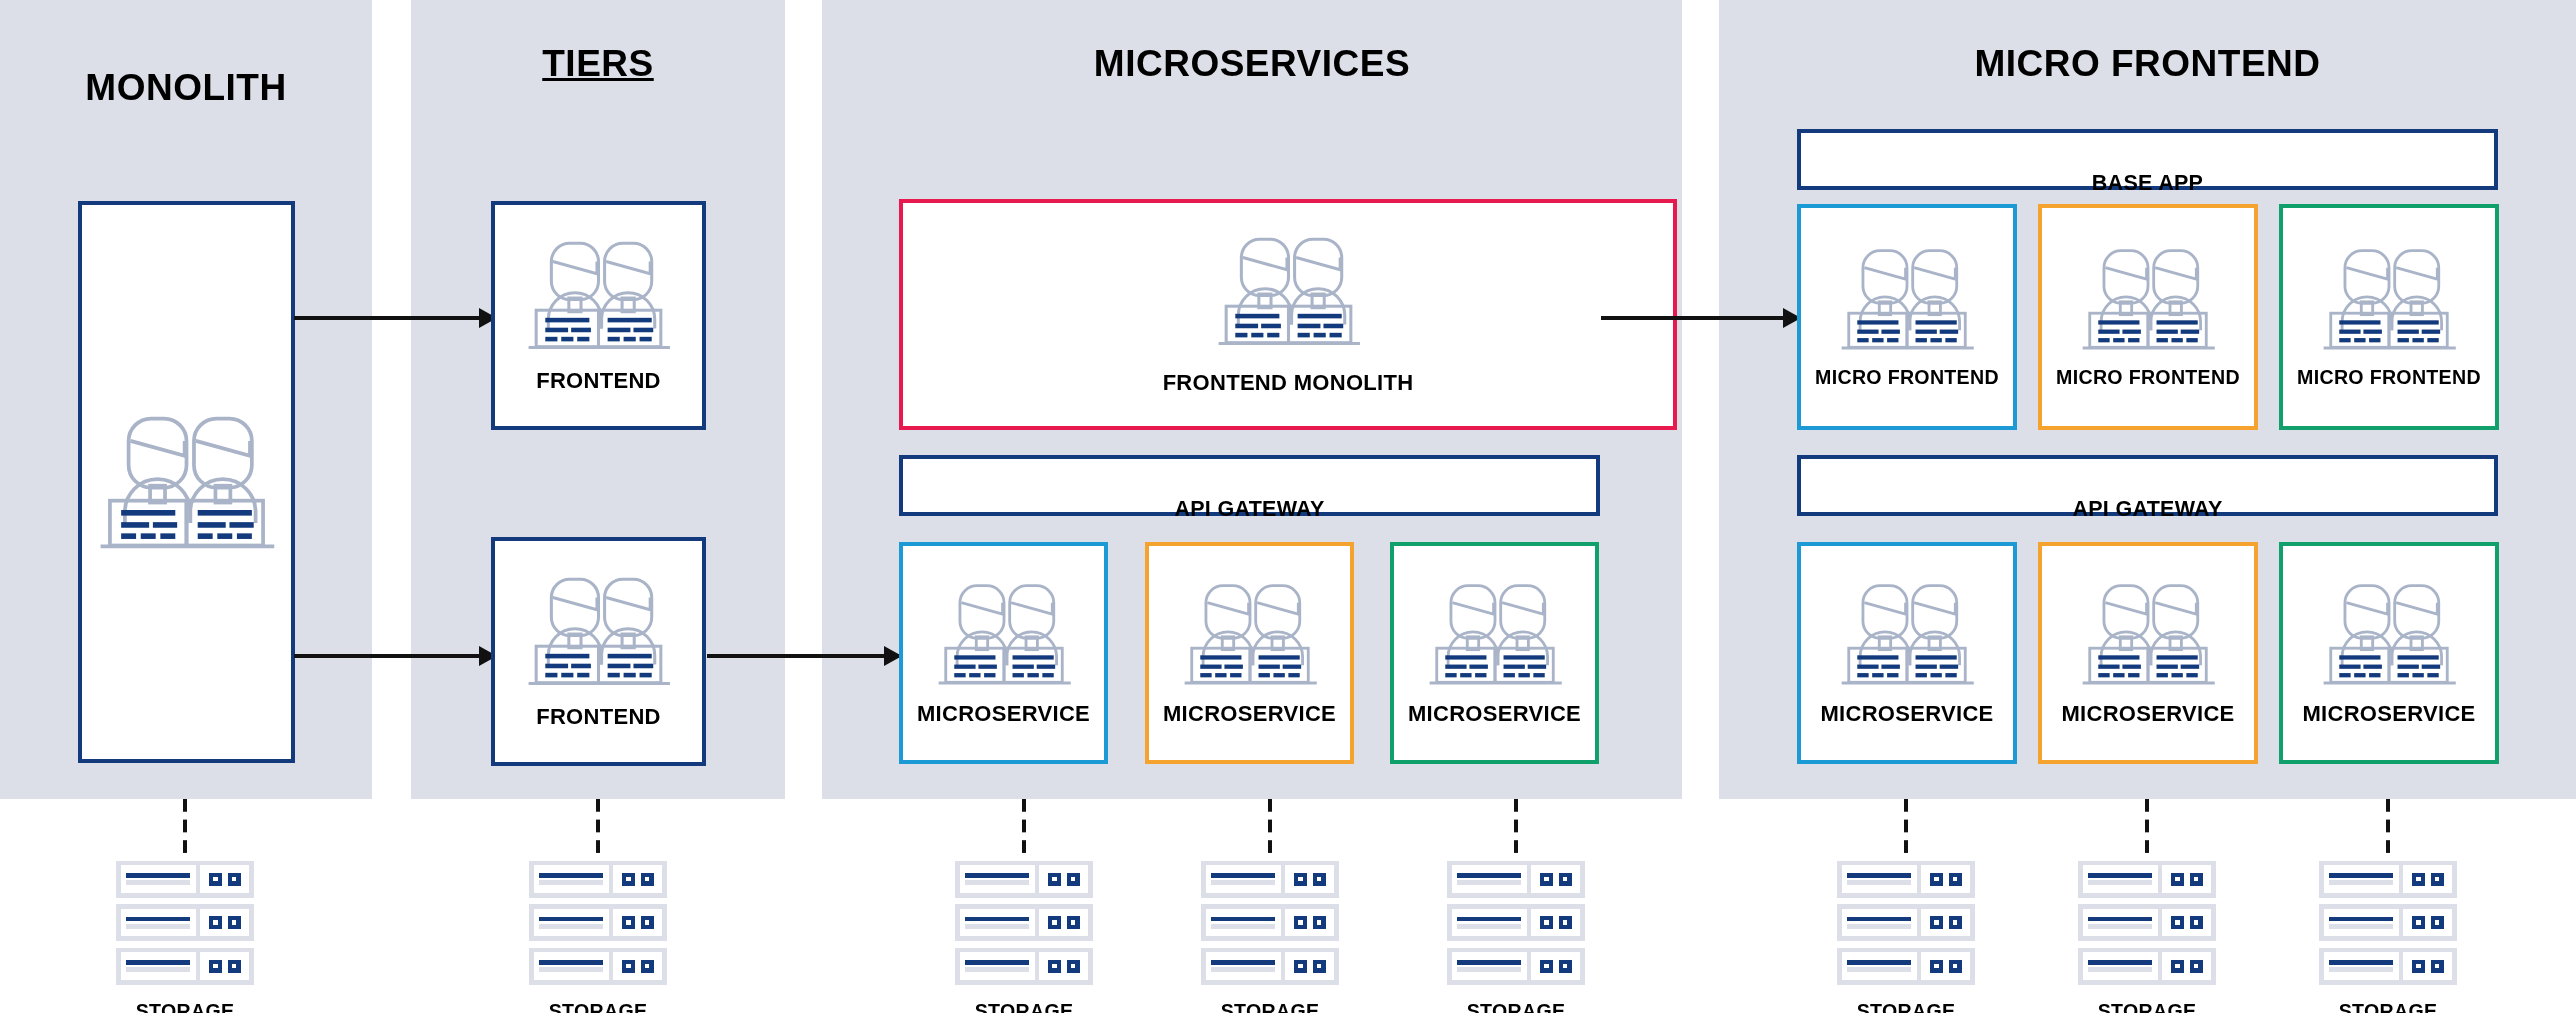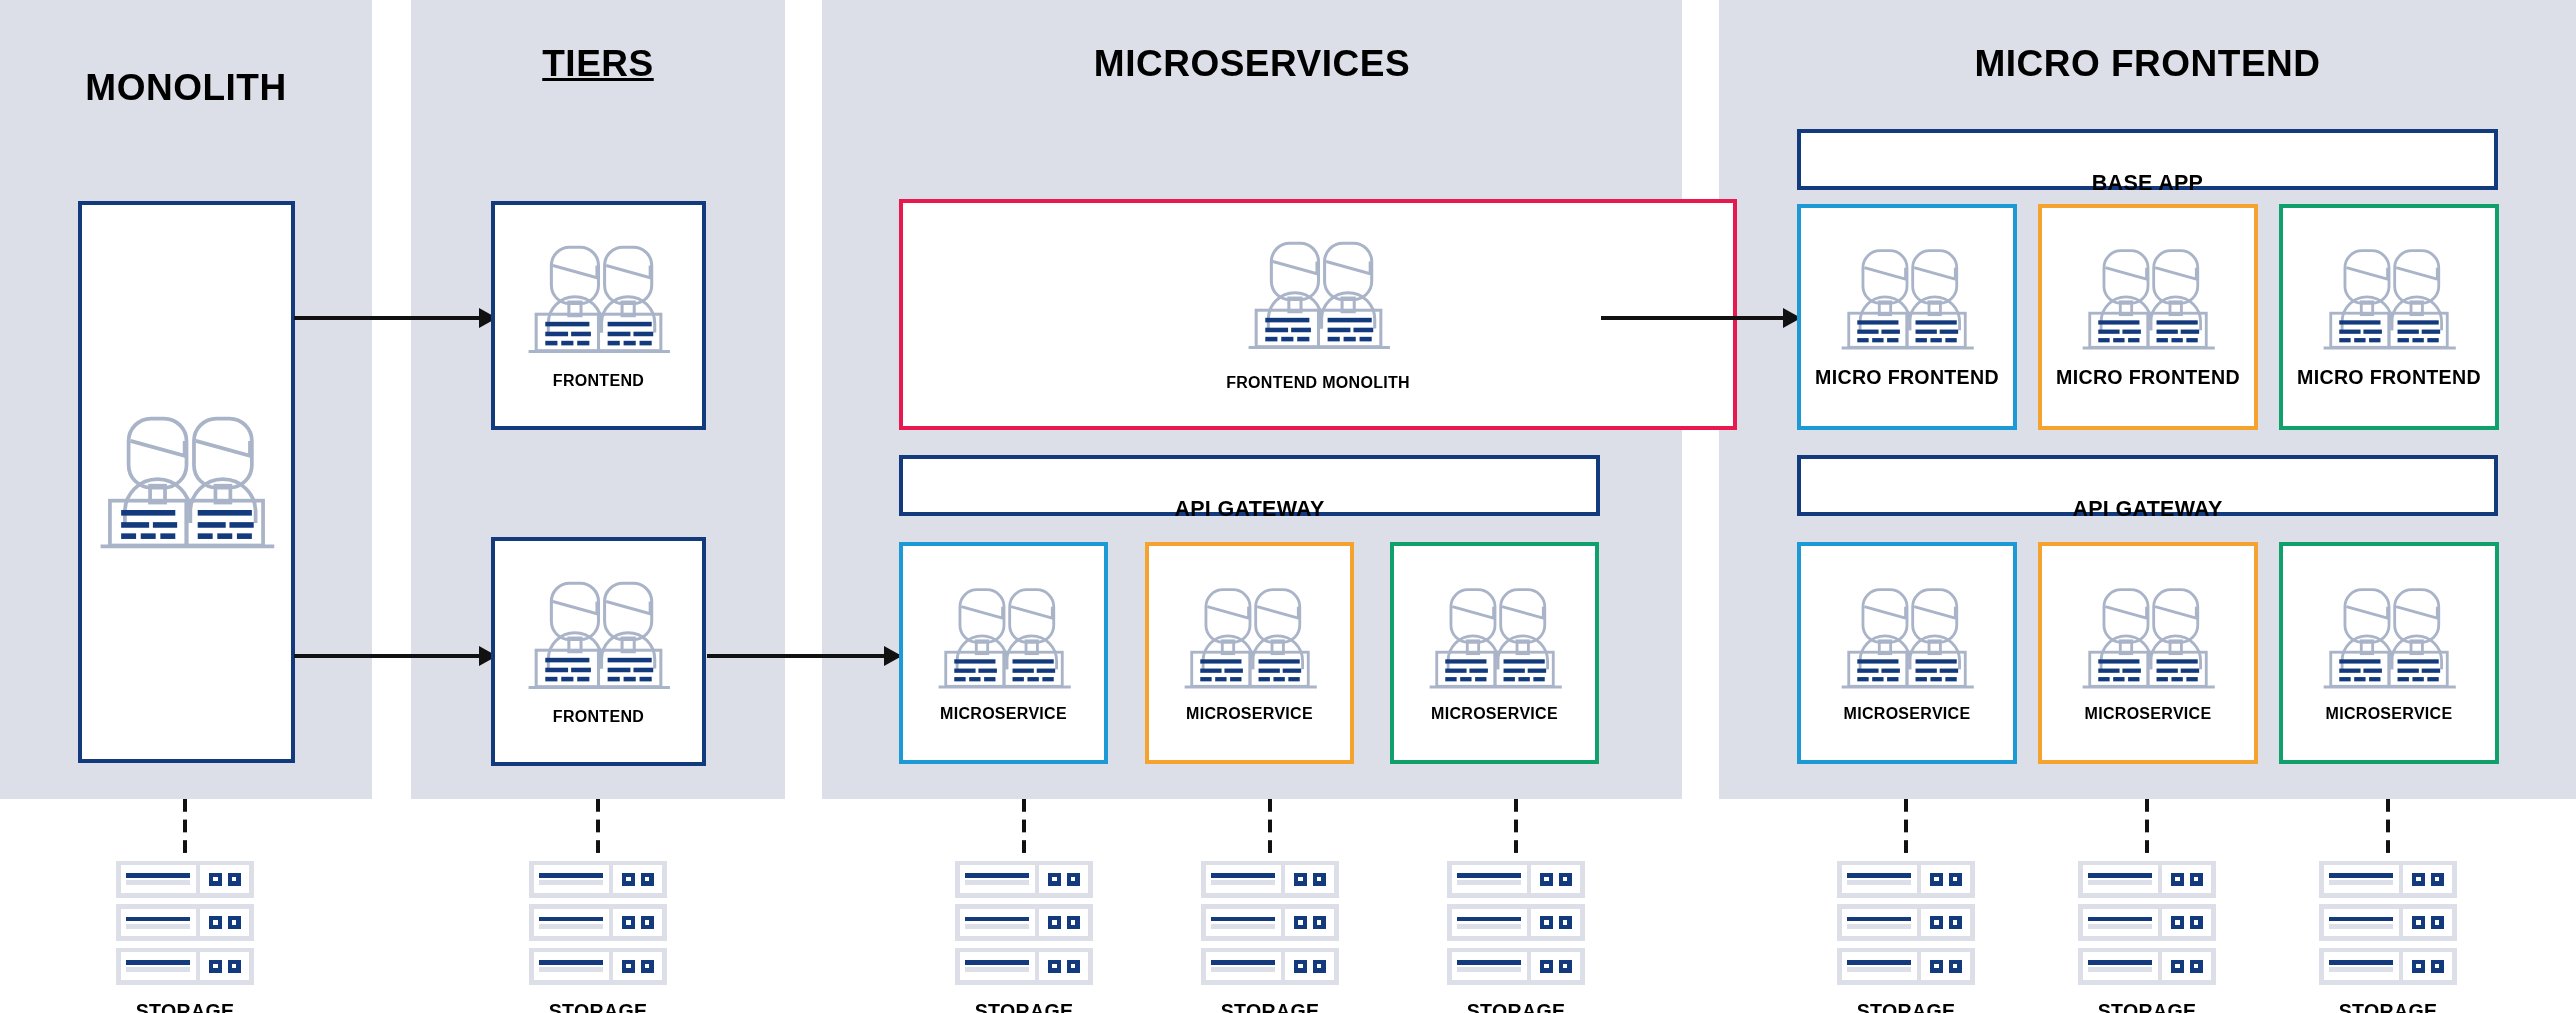--- a/index.html
+++ b/index.html
@@ -53,21 +53,21 @@
     background: #ffffff;
     border: 4.7px solid #123a7d;
     display: flex;
     flex-direction: column;
     align-items: center;
     justify-content: center;
   }
 
   .box-label {
     font-weight: bold;
-    font-size: 16px;
+    font-size: 22px;
     color: #000000;
     letter-spacing: 0.3px;
     text-align: center;
     white-space: nowrap;
   }
 
   .bar-box {
     position: absolute;
     background: #ffffff;
     border: 4.7px solid #123a7d;
@@ -379,21 +379,21 @@
               <i></i>
             </span>
           </div>
         </div>
     </div>
     <div class="storage-label">STORAGE</div>
   </div>
 
   <div class="arrow" style="left:707px; top:654px; width:193px;"></div>
 
-  <div class="box" style="left:899px; top:199px; width:838px; height:231px; border-color:#e8194f;gap:6px;">
+  <div class="box" style="left:899px; top:199px; width:778px; height:231px; border-color:#e8194f;gap:6px;">
     <span>
       <svg class="people-icon" width="149" height="116" viewBox="0 0 196 152" fill="none">
         <g stroke="#aab4c8" stroke-width="4" fill="none">
           <rect x="36" y="8" width="62" height="74" rx="24"></rect>
             <rect x="106" y="8" width="62" height="74" rx="24"></rect>
           <path d="M38 32 L96 48 L96 32"></path>
             <path d="M108 32 L166 48 L166 32"></path>
           <rect x="59" y="80" width="16" height="18"></rect>
             <rect x="129" y="80" width="16" height="18"></rect>
           <path d="M32 120 v-12 a35 35 0 0 1 70 0 v12"></path>

